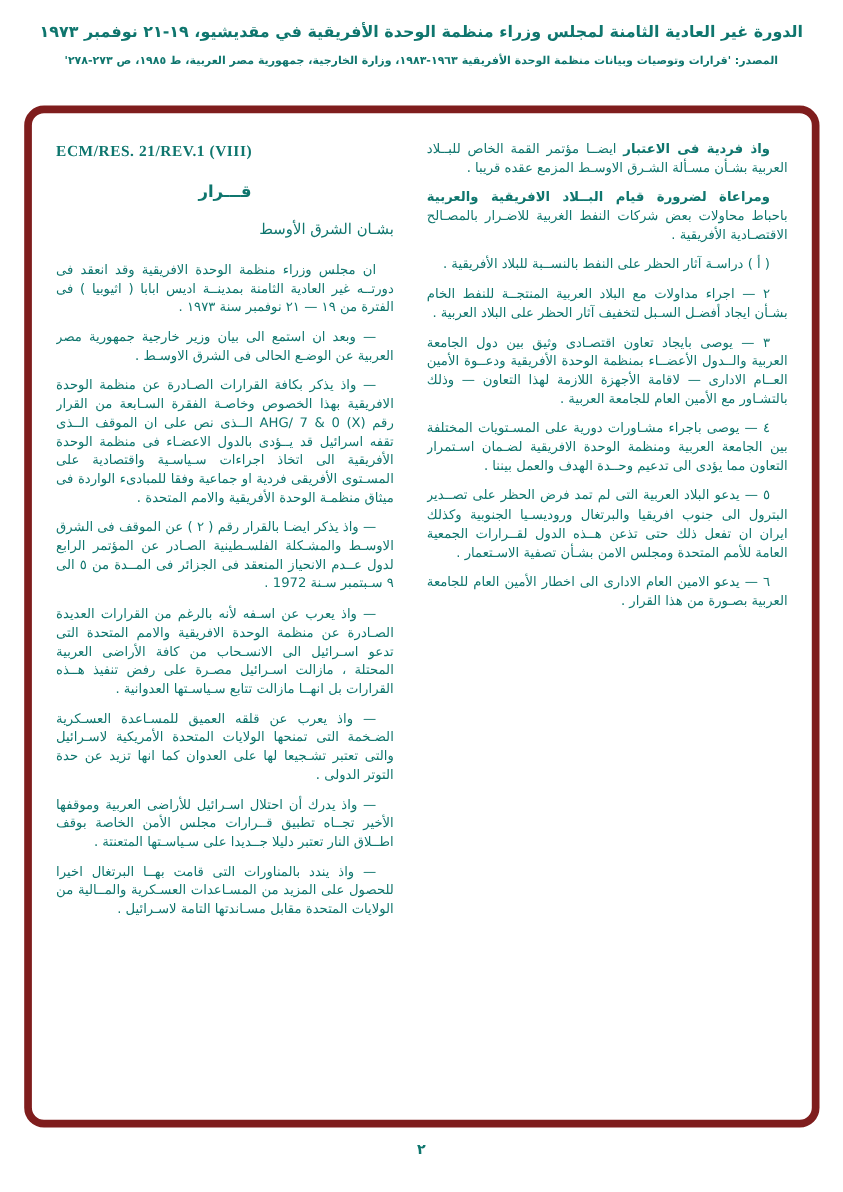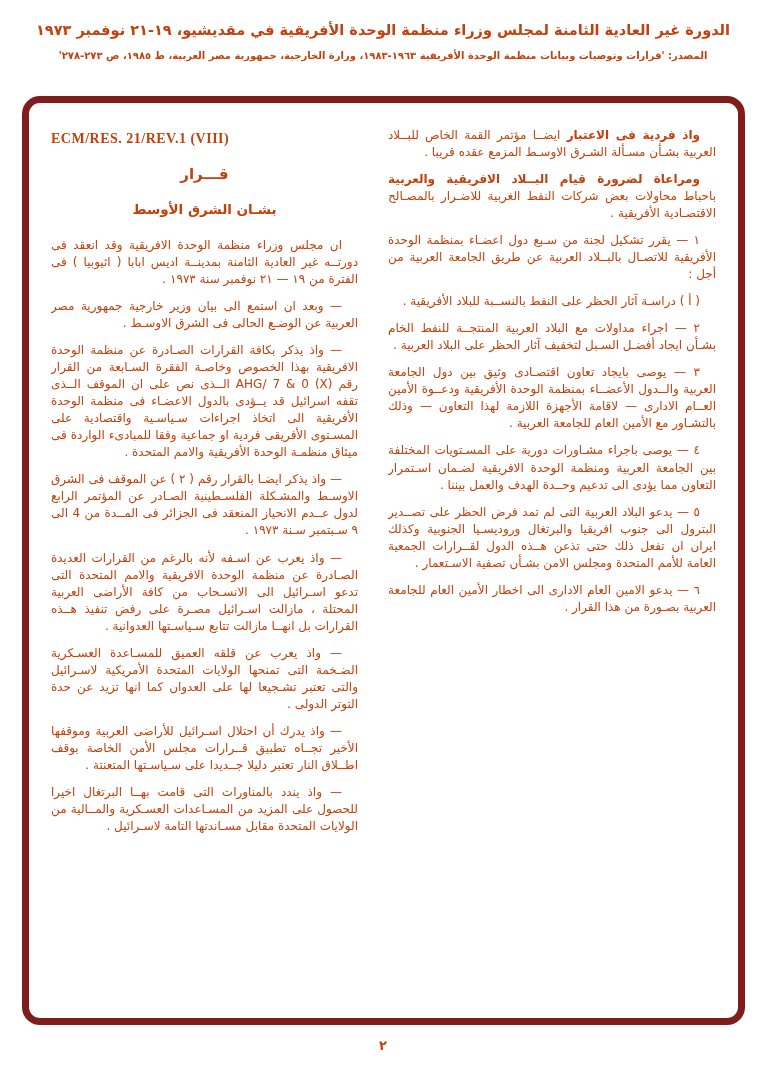--- a/index.html
+++ b/index.html
@@ -3,21 +3,21 @@
 <meta charset="utf-8">
 <style>
   * { box-sizing: border-box; margin: 0; padding: 0; }
   html, body { background: #ffffff; }
   .page {
     position: relative;
     width: 766px;
     height: 1084px;
     background: #ffffff;
     font-family: "DejaVu Sans", sans-serif;
-    color: #c2410c;
+    color: #0f766e;
     overflow: hidden;
   }
   .scan-header {
     position: absolute;
     top: 22px;
     left: 0;
     width: 100%;
     text-align: center;
     direction: rtl;
   }
@@ -62,22 +62,21 @@
   }
   .doc-title {
     direction: rtl;
     text-align: center;
     font-weight: bold;
     font-size: 15px;
     margin: 0 0 18px 0;
   }
   .doc-subtitle {
     direction: rtl;
-    text-align: center;
-    font-weight: bold;
+    font-weight: normal;
     font-size: 13.5px;
     margin: 0 0 20px 0;
   }
   .p {
     direction: rtl;
     text-align: justify;
     font-size: 12px;
     line-height: 1.42;
     margin: 0 0 10px 0;
     text-indent: 16px;
@@ -107,31 +106,30 @@
   <div class="frame">
     <div class="cols">
 
       <div class="col col-left">
         <div class="ref">ECM/RES. 21/REV.1 (VIII)</div>
         <div class="doc-title">قـــرار</div>
         <div class="doc-subtitle">بشـان الشرق الأوسط</div>
         <p class="p">ان مجلس وزراء منظمة الوحدة الافريقية وقد انعقد فى دورتــه غير العادية الثامنة بمدينــة اديس ابابا ( اثيوبيا ) فى الفترة من ١٩ — ٢١ نوفمبر سنة ١٩٧٣ .</p>
         <p class="p">— وبعد ان استمع الى بيان وزير خارجية جمهورية مصر العربية عن الوضـع الحالى فى الشرق الاوسـط .</p>
         <p class="p">— واذ يذكر بكافة القرارات الصـادرة عن منظمة الوحدة الافريقية بهذا الخصوص وخاصـة الفقرة السـابعة من القرار رقم AHG/ 7 &amp; 0 (X) الــذى نص على ان الموقف الــذى تقفه اسرائيل قد يــؤدى بالدول الاعضـاء فى منظمة الوحدة الأفريقية الى اتخاذ اجراءات سـياسـية واقتصادية على المسـتوى الأفريقى فردية او جماعية وفقا للمبادىء الواردة فى ميثاق منظمـة الوحدة الأفريقية والامم المتحدة .</p>
-        <p class="p">— واذ يذكر ايضـا بالقرار رقم ( ٢ ) عن الموقف فى الشرق الاوسـط والمشـكلة الفلسـطينية الصـادر عن المؤتمر الرابع لدول عــدم الانحياز المنعقد فى الجزائر فى المــدة من 4 الى ٩ سـبتمبر سـنة ١٩٧٣ .</p>
+        <p class="p">— واذ يذكر ايضـا بالقرار رقم ( ٢ ) عن الموقف فى الشرق الاوسـط والمشـكلة الفلسـطينية الصـادر عن المؤتمر الرابع لدول عــدم الانحياز المنعقد فى الجزائر فى المــدة من ٥ الى ٩ سـبتمبر سـنة 1972 .</p>
         <p class="p">— واذ يعرب عن اسـفه لأنه بالرغم من القرارات العديدة الصـادرة عن منظمة الوحدة الافريقية والامم المتحدة التى تدعو اسـرائيل الى الانسـحاب من كافة الأراضى العربية المحتلة ، مازالت اسـرائيل مصـرة على رفض تنفيذ هــذه القرارات بل انهــا مازالت تتابع سـياسـتها العدوانية .</p>
         <p class="p">— واذ يعرب عن قلقه العميق للمسـاعدة العسـكرية الضـخمة التى تمنحها الولايات المتحدة الأمريكية لاسـرائيل والتى تعتبر تشـجيعا لها على العدوان كما انها تزيد عن حدة التوتر الدولى .</p>
         <p class="p">— واذ يدرك أن احتلال اسـرائيل للأراضى العربية وموقفها الأخير تجــاه تطبيق قــرارات مجلس الأمن الخاصة بوقف اطــلاق النار تعتبر دليلا جــديدا على سـياسـتها المتعنتة .</p>
         <p class="p">— واذ يندد بالمناورات التى قامت بهــا البرتغال اخيرا للحصول على المزيد من المسـاعدات العسـكرية والمــالية من الولايات المتحدة مقابل مسـاندتها التامة لاسـرائيل .</p>
       </div>
 
       <div class="col col-right">
         <p class="p"><b>واذ فردية فى الاعتبار</b><span> ايضــا مؤتمر القمة الخاص للبــلاد العربية بشـأن مسـألة الشـرق الاوسـط المزمع عقده قريبا .</span></p>
         <p class="p"><b>ومراعاة لضرورة قيام البــلاد الافريقية والعربية</b><span> باحباط محاولات بعض شركات النفط الغربية للاضـرار بالمصـالح الاقتصـادية الأفريقية .</span></p>
-        <p class="p">١ — يقرر تشكيل لجنة من سـبع دول اعضـاء بمنظمة الوحدة الأفريقية للاتصـال بالبــلاد العربية عن طريق الجامعة العربية من أجل :</p>
         <p class="p">( أ ) دراسـة آثار الحظر على النفط بالنســبة للبلاد الأفريقية .</p>
         <p class="p">٢ — اجراء مداولات مع البلاد العربية المنتجــة للنفط الخام بشـأن ايجاد أفضـل السـبل لتخفيف آثار الحظر على البلاد العربية .</p>
         <p class="p">٣ — يوصى بايجاد تعاون اقتصـادى وثيق بين دول الجامعة العربية والــدول الأعضــاء بمنظمة الوحدة الأفريقية ودعــوة الأمين العــام الادارى — لاقامة الأجهزة اللازمة لهذا التعاون — وذلك بالتشـاور مع الأمين العام للجامعة العربية .</p>
         <p class="p">٤ — يوصى باجراء مشـاورات دورية على المسـتويات المختلفة بين الجامعة العربية ومنظمة الوحدة الافريقية لضـمان اسـتمرار التعاون مما يؤدى الى تدعيم وحــدة الهدف والعمل بيننا .</p>
         <p class="p">٥ — يدعو البلاد العربية التى لم تمد فرض الحظر على تصــدير البترول الى جنوب افريقيا والبرتغال وروديسـيا الجنوبية وكذلك ايران ان تفعل ذلك حتى تذعن هــذه الدول لقــرارات الجمعية العامة للأمم المتحدة ومجلس الامن بشـأن تصفية الاسـتعمار .</p>
         <p class="p">٦ — يدعو الامين العام الادارى الى اخطار الأمين العام للجامعة العربية بصـورة من هذا القرار .</p>
       </div>
 
     </div>
   </div>

